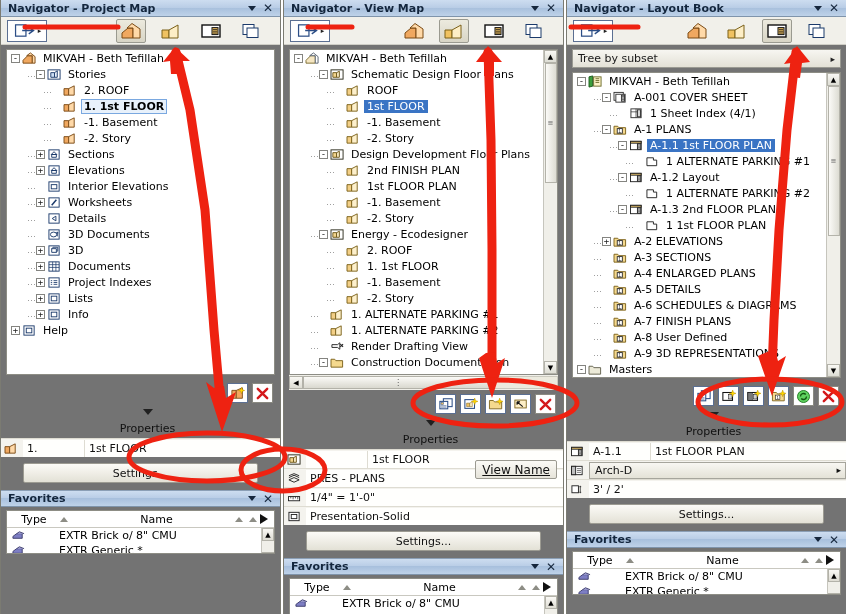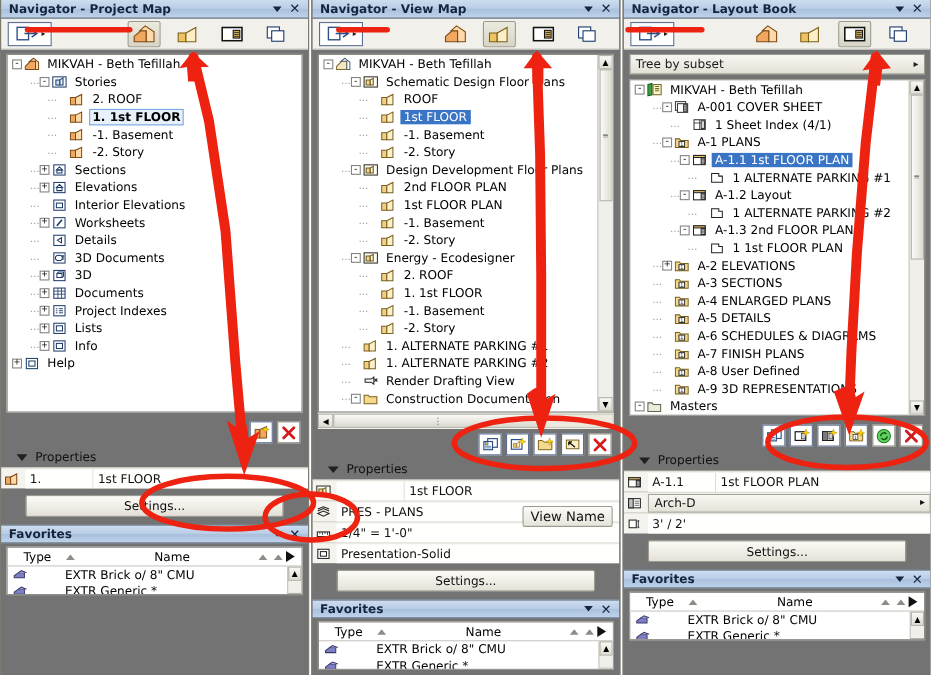--- a/index.html
+++ b/index.html
@@ -152,21 +152,21 @@
   .abtn {
     width: 21px; height: 20px; border:1px solid #5b6f92; background:#fff;
     display:flex;align-items:center;justify-content:center;
   }
   .abtn.red { border-color:#8a8a82; }
   .abtn.green { border-color:#8a8a82; }
 
   
   .prop-header {
     display:flex; align-items:center; gap:7px;
-    padding: 2px 0 3px 14px; font-size:11px; color:#111;
+    padding: 2px 0 3px 14px; font-size:11px; color:#111;flex-direction:column;
   }
   .tri-sm { width:0;height:0;border-left:5px solid transparent;border-right:5px solid transparent;border-top:6px solid #202020; }
   .prow {
     display:flex; align-items:center; height:19px;
     border-top:1px solid #dedcd2;
     font-size:11px; color:#111; padding-left:3px;
     background:#f4f3ee;
   }
   .prow .picon { width:15px;height:13px;margin-right:4px;flex:0 0 auto;}
   .pfield {
@@ -622,21 +622,21 @@
                 </svg></span>
             <span class="lbl">Design Development Floor Plans</span>
           </div>
             <div class="trow" style="padding-left:36px">
             <span class="dotline">…</span>
               <span class="expander blank"></span>
               <span class="icn"><svg viewBox="0 0 16 14" width="15" height="13">
                   <path d="M1 5 L6 5 L6 12 L1 12 z" fill="#f3cf86" stroke="#7a6018"></path>
                 <path d="M6 5 L12 2 L12 12 L6 12 z" fill="#fdf0cc" stroke="#7a6018"></path>
                 </svg></span>
-            <span class="lbl">2nd FLOOR PLAN</span>
+            <span class="lbl">2nd FINISH PLAN</span>
           </div>
             <div class="trow" style="padding-left:36px">
             <span class="dotline">…</span>
               <span class="expander blank"></span>
               <span class="icn"><svg viewBox="0 0 16 14" width="15" height="13">
                   <path d="M1 5 L6 5 L6 12 L1 12 z" fill="#f3cf86" stroke="#7a6018"></path>
                 <path d="M6 5 L12 2 L12 12 L6 12 z" fill="#fdf0cc" stroke="#7a6018"></path>
                 </svg></span>
             <span class="lbl">1st FLOOR PLAN</span>
           </div>
@@ -816,21 +816,21 @@
               </svg></span>
             <div class="pfield full">1/4"  =   1'-0"</div>
           </div>
           <div class="prow">
             <span class="picon"><svg viewBox="0 0 16 14" width="15" height="13">
                 <rect x="2" y="2.5" width="11" height="9" fill="#fff" stroke="#222"></rect>
                 <rect x="4.5" y="4.8" width="6" height="4.5" fill="none" stroke="#222"></rect>
               </svg></span>
             <div class="pfield full">Presentation-Solid</div>
           </div>
-          <div class="viewname-btn" style="top:42px;">View Name</div>  
+          <div class="viewname-btn" style="top:42px;text-decoration:underline;">View Name</div>  
           <div class="settings-row">
             <div class="settings-btn">Settings...</div>
           </div>
         </div>
         <div>
           <div class="fav-title">
             <span>Favorites</span>
             <span class="tb-right">
               <span class="tri-down"></span>
               <span class="xclose">✕</span>

